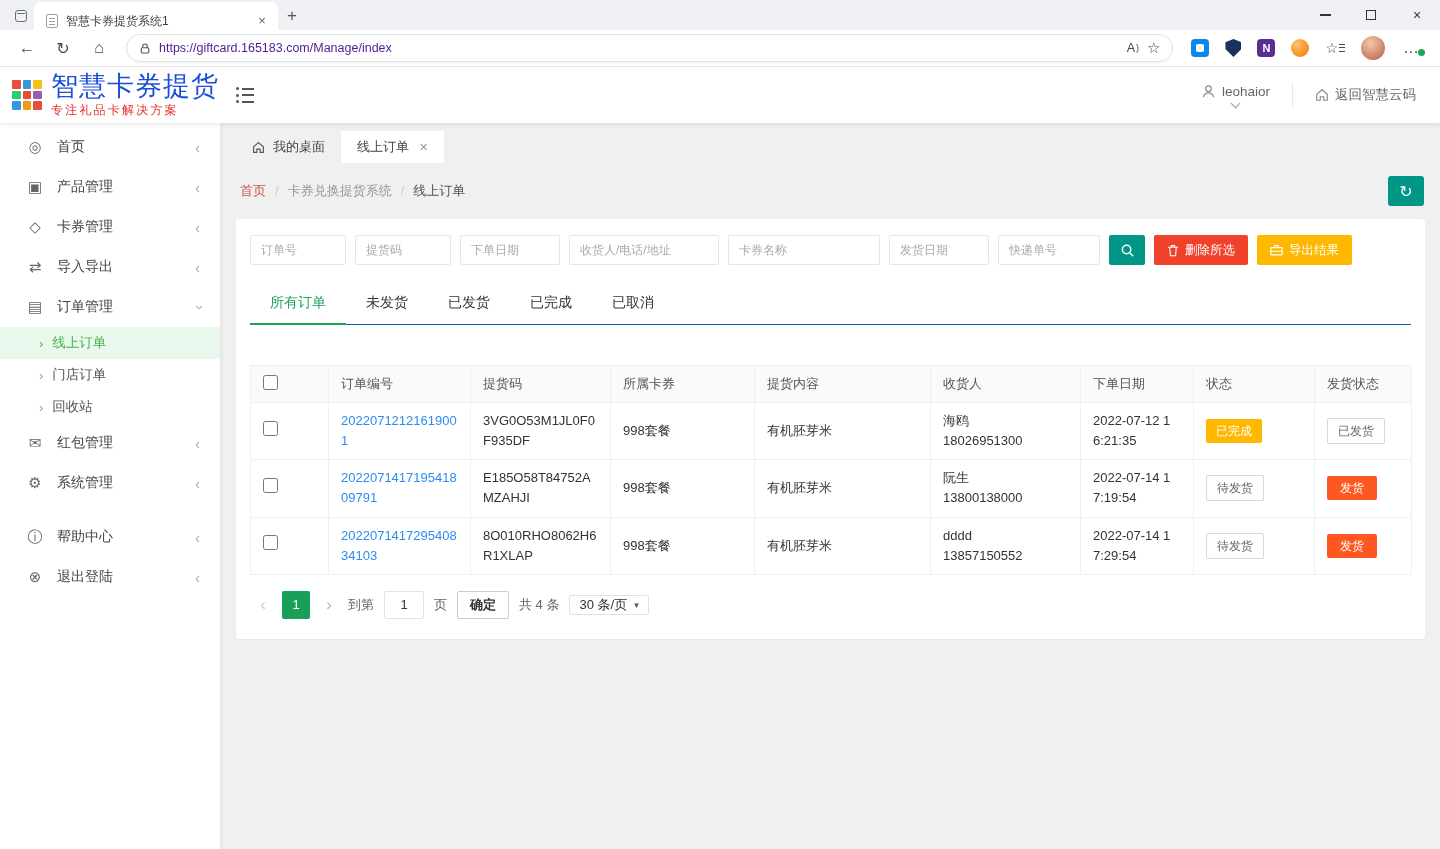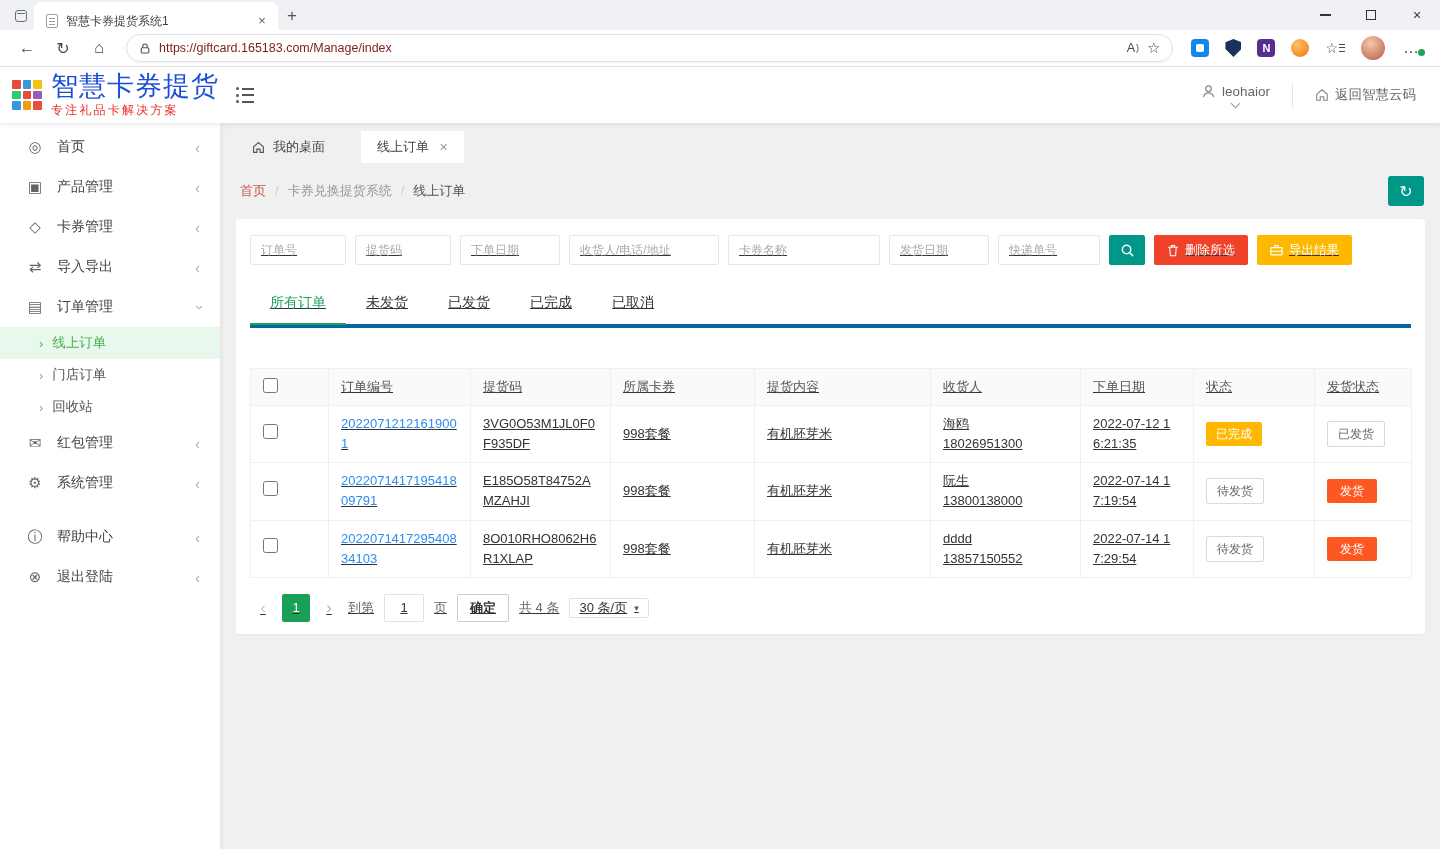--- a/index.html
+++ b/index.html
@@ -20,21 +20,21 @@
   .newtab{width:28px;height:28px;display:flex;align-items:center;justify-content:center;font-size:17px;color:#52565b;cursor:pointer;}
   .win-controls{margin-left:auto;display:flex;height:30px;}
   .win-btn{width:46px;height:30px;display:flex;align-items:center;justify-content:center;font-size:14px;color:#333;cursor:pointer;}
   .wc-min{width:11px;height:1.4px;background:#333;display:block;}
   .wc-max{width:10px;height:10px;border:1.2px solid #333;display:block;}
 
   
   .toolbar{height:37px;background:#fff;display:flex;align-items:center;padding:0 12px;gap:6px;border-bottom:1px solid #e6e6e6;flex:none;}
   .nav-icon{width:30px;height:28px;border-radius:4px;display:flex;align-items:center;justify-content:center;font-size:16px;color:#45484c;cursor:pointer;flex:none;}
   .url-pill{flex:1;height:28px;border:1px solid #e2e2e2;border-radius:14px;display:flex;align-items:center;padding:0 12px;gap:8px;box-shadow:0 1px 2px rgba(0,0,0,.05);margin:0 6px;}
-  .url-text{font-size:12.5px;color:#7f1d1d;flex:1;white-space:nowrap;overflow:hidden;}
+  .url-text{font-size:12.5px;color:#4c1d95;flex:1;white-space:nowrap;overflow:hidden;}
   .pill-ic{color:#45484c;font-size:12.5px;cursor:pointer;display:flex;align-items:center;}
   .pill-ic i{font-style:normal;font-size:9px;margin-left:1px;}
   .pill-ic.star{font-size:15px;}
   .ext-area{display:flex;align-items:center;gap:16px;padding:0 6px;flex:none;}
   .ext{cursor:pointer;display:flex;align-items:center;justify-content:center;}
   .sq-blue{width:18px;height:18px;border-radius:4px;background:#1286e8;position:relative;}
   .sq-blue:after{content:"";position:absolute;inset:5px;background:#fff;border-radius:2px;}
   .shield{width:16px;height:18px;background:#17325c;clip-path:polygon(50% 0,100% 18%,100% 55%,50% 100%,0 55%,0 18%);}
   .sq-n{width:18px;height:18px;border-radius:4px;background:#5b2d90;color:#fff;font-size:11px;font-weight:bold;}
   .circ-orange{width:18px;height:18px;border-radius:50%;background:radial-gradient(circle at 35% 30%,#ffc06b,#f07800);}
@@ -74,43 +74,43 @@
   .s-icon{width:18px;margin-right:13px;color:#666;font-size:15px;text-align:center;flex:none;}
   .chev{margin-left:auto;color:#aaa;font-size:15px;line-height:1;}
   .chev.down{transform:rotate(-90deg);}
   .sub-item{height:32px;display:flex;align-items:center;padding-left:39px;color:#555;font-size:13.5px;gap:9px;cursor:pointer;}
   .sub-arrow{color:#999;font-size:13px;}
   .sub-item.active{background:#e9f8ec;color:#4caf50;}
   .sub-item.active .sub-arrow{color:#4caf50;}
   .side-gap{height:14px;}
 
   .main{flex:1;display:flex;flex-direction:column;overflow:hidden;}
-  .ws-tabs{display:flex;padding:8px 0 0 16px;height:40px;flex:none;gap:20px;}
+  .ws-tabs{display:flex;padding:8px 0 0 16px;height:40px;flex:none;}
   .ws-tab{height:32px;display:flex;align-items:center;gap:8px;padding:0 16px;font-size:13px;color:#444;cursor:pointer;}
   .ws-tab.active{background:#fff;}
   .ws-close{color:#999;font-size:11px;margin-left:2px;cursor:pointer;}
   .crumb-row{display:flex;align-items:center;padding:13px 16px 9px 20px;flex:none;}
   .crumbs{display:flex;align-items:center;font-size:13px;color:#999;}
   .crumb{cursor:pointer;}
   .crumb + .crumb:before{content:"/";margin:0 9px;color:#ccc;cursor:default;}
   .crumb.c1{color:#c9554b;}
   .crumb.cur{color:#555;cursor:default;}
   .refresh-btn{margin-left:auto;width:36px;height:30px;background:#009688;color:#fff;border:none;border-radius:3px;font-size:16px;cursor:pointer;display:flex;align-items:center;justify-content:center;}
 
-  .card{background:#fff;margin:4px 15px 0 16px;border-radius:3px;padding:16px 14px 12px;box-shadow:0 1px 2px rgba(0,0,0,.04);flex:none;text-decoration:underline;}
+  .card{background:#fff;margin:4px 15px 0 16px;border-radius:3px;padding:16px 14px 20px;box-shadow:0 1px 2px rgba(0,0,0,.04);flex:none;}
   .filter-row{display:flex;align-items:center;gap:9px;}
   .f-inputs{display:flex;align-items:center;gap:9px;}
   .f-input{height:30px;border:1px solid #e6e6e6;border-radius:2px;padding:0 10px;font-size:12px;color:#333;outline:none;}
   .f-input::placeholder{color:#aaa;}
   .btn{height:30px;border:none;border-radius:2px;color:#fff;font-size:12.5px;display:inline-flex;align-items:center;gap:6px;padding:0 13px;cursor:pointer;font-family:inherit;}
   .btn-search{width:36px;padding:0;justify-content:center;background:#009688;}
   .btn-delete{background:#f0422b;}
   .btn-export{background:#ffb800;}
 
-  .otabs{display:flex;margin-top:17px;border-bottom:4px solid #0369a1;}
+  .otabs{display:flex;margin-top:17px;border-bottom:1px solid #0369a1;}
   .otab{padding:12px 20px;font-size:14px;color:#333;position:relative;cursor:pointer;}
   .otab.active{color:#1fa05f;}
   .otab.active:after{content:"";position:absolute;left:0;right:0;bottom:-1px;height:2px;background:#1fa05f;}
 
   .tbl{width:100%;border-collapse:collapse;margin-top:40px;table-layout:fixed;}
   .tbl th,.tbl td{border:1px solid #f0f0f0;padding:8px 12px;text-align:left;}
   .tbl th{background:#fafafa;color:#555;font-size:13px;font-weight:normal;height:37px;}
   .tbl td{font-size:13px;color:#333;height:45px;word-break:break-all;line-height:1.55;}
   .cb-cell{padding-left:17px;}
   .tbl input[type=checkbox]{width:15px;height:15px;cursor:pointer;}

